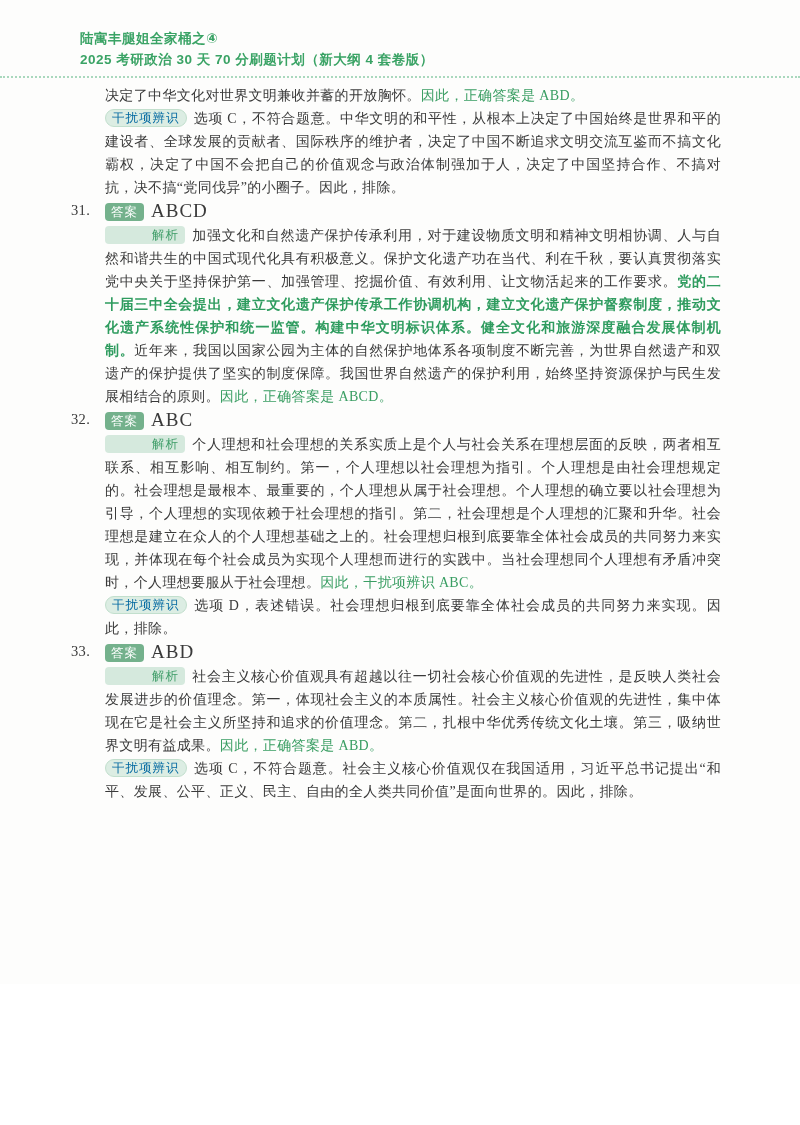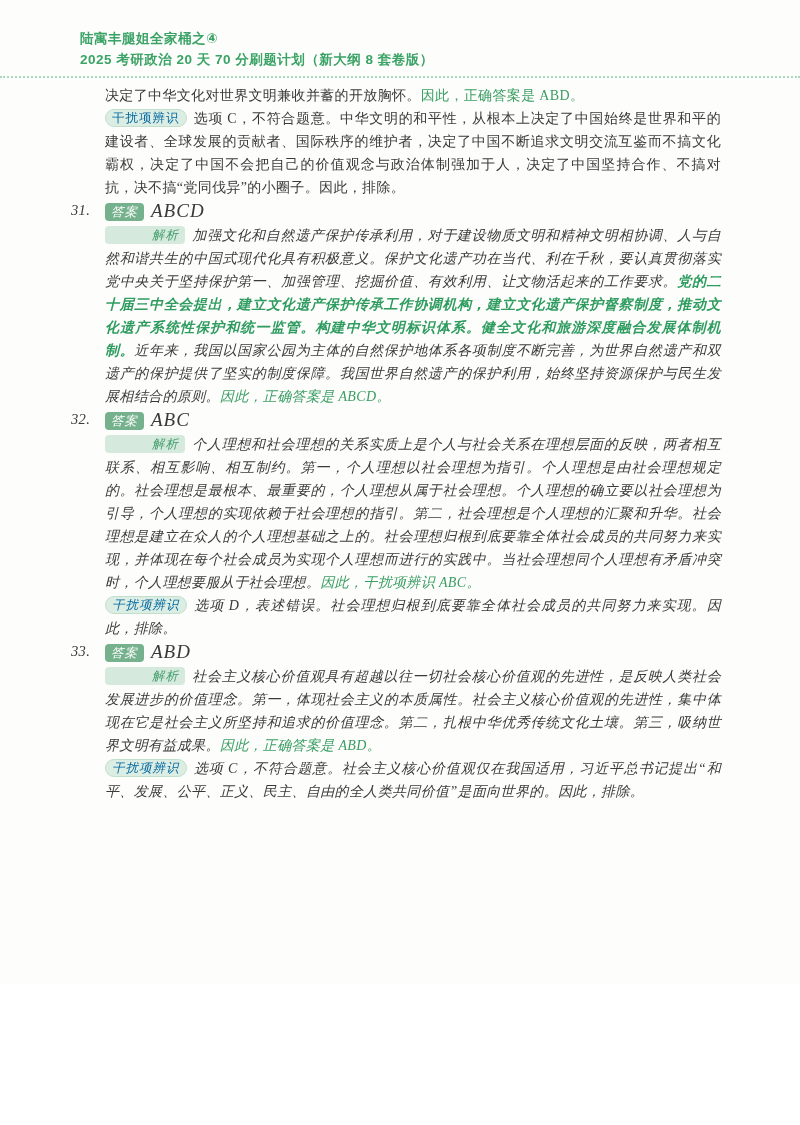--- a/index.html
+++ b/index.html
@@ -69,21 +69,21 @@
   .badge-analysis { background: #d5e9dd; color: #3f9d68; padding-left: 47px; }
   .badge-distractor {
     background: #dcede3;
     color: #0369a1;
     border: 1px solid #c2dfcd;
     border-radius: 10px;
     line-height: 16px;
   }
 
   
-  .item { position: relative; font-style: italic; }
+  .item { position: relative; }
   .item-number {
     position: absolute;
     left: -34px;
     top: 0;
     font-size: 14.5px;
     color: #3a3a3a;
   }
   .answer-letters { font-size: 19px; letter-spacing: 1px; }
 
   
@@ -102,21 +102,21 @@
     margin-left: 36px;
   }
 </style>
 </head>
 <body>
 
 <div class="page">
 
   <header class="header">
     <div class="header-line">陆寓丰腿姐全家桶之④</div>
-    <div class="header-line">2025 考研政治 20 天 70 分刷题计划（新大纲 8 套卷版）</div>
+    <div class="header-line">2025 考研政治 30 天 70 分刷题计划（新大纲 4 套卷版）</div>
   </header>
   <div class="dotted-divider"></div>
 
   <main class="content">
 
     <p class="para"><span>决定了中华文化对世界文明兼收并蓄的开放胸怀。</span><span class="green">因此，正确答案是 ABD。</span></p>
 
     <p class="para"><span class="badge badge-distractor">干扰项辨识</span><span>选项 C，不符合题意。中华文明的和平性，从根本上决定了中国始终是世界和平的建设者、全球发展的贡献者、国际秩序的维护者，决定了中国不断追求文明交流互鉴而不搞文化霸权，决定了中国不会把自己的价值观念与政治体制强加于人，决定了中国坚持合作、不搞对抗，决不搞“党同伐异”的小圈子。因此，排除。</span></p>
 
     <section class="item">

